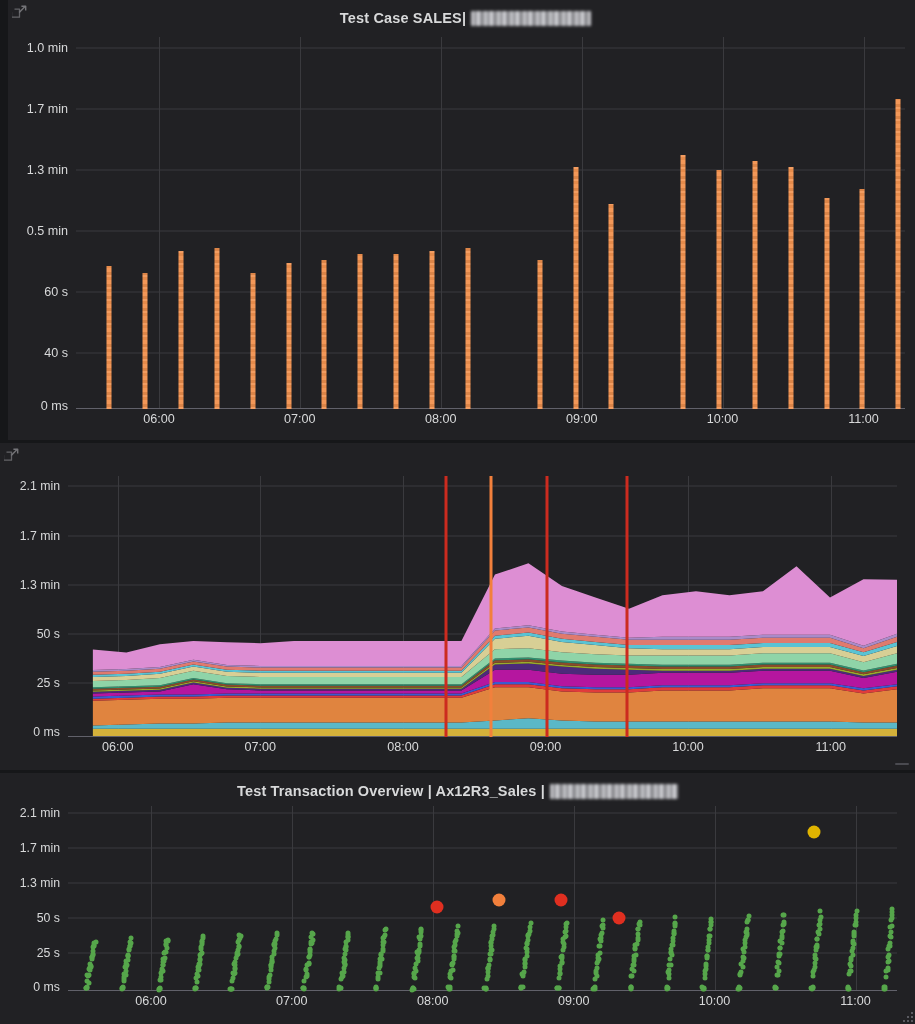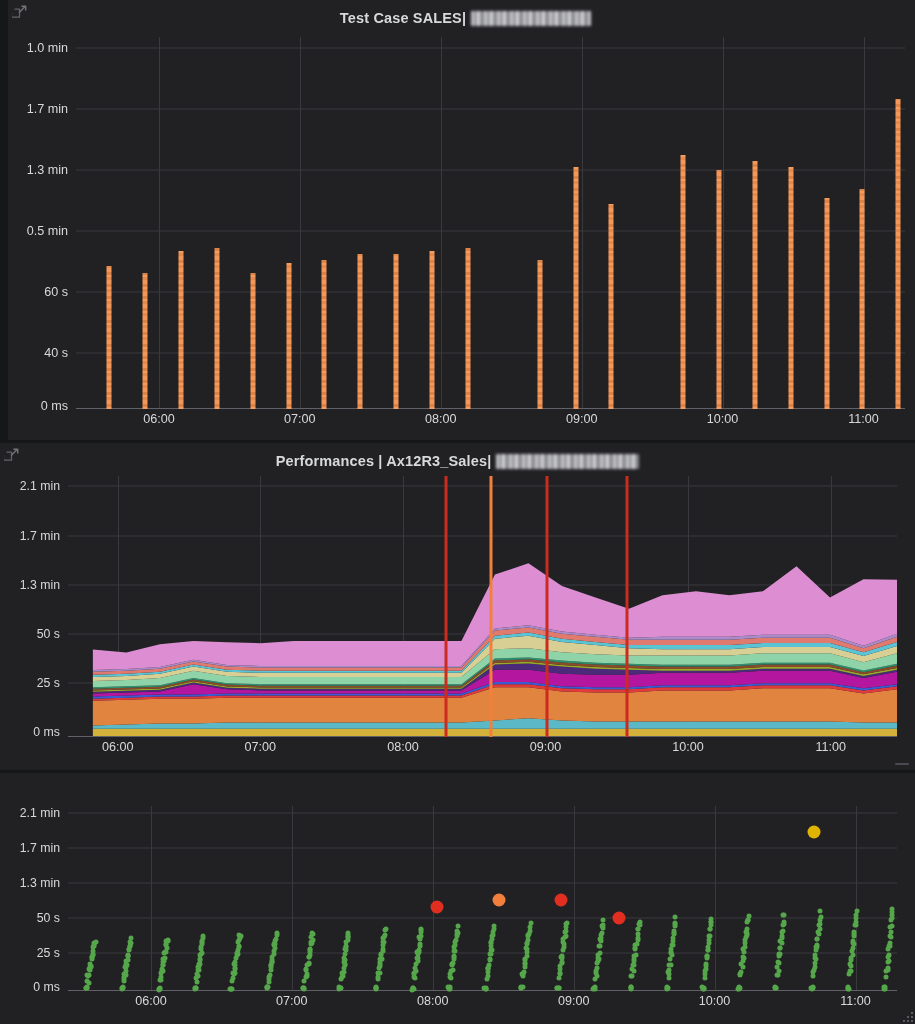--- a/index.html
+++ b/index.html
@@ -193,23 +193,20 @@
   <div class="panel-sep" style="top:440px"></div>
 
   <div class="panel" id="panel-2">
     <div class="panel-corner-icon">
       <svg width="16" height="16" viewBox="0 0 16 16">
         <path d="M2.5 5.2 h5 v8 h-8 v-5" fill="none" stroke="#9a9a9f" stroke-width="1.3" stroke-linejoin="round"></path>
         <path d="M7.2 8.4 L13.3 2.3" fill="none" stroke="#b8b8bd" stroke-width="1.4"></path>
         <path d="M9.4 2.2 h4.3 v4.3" fill="none" stroke="#b8b8bd" stroke-width="1.4" stroke-linejoin="round"></path>
       </svg>
     </div>
-    <div class="panel-title">
-      <span>Performances | Ax12R3_Sales|</span><span class="redacted" id="redact-2"></span>
-    </div>
 
     <div class="plot" id="plot-2">
       <div class="ylabels">
         <div class="ylab" style="top:4%">2.1 min</div>
         <div class="ylab" style="top:22.8%">1.7 min</div>
         <div class="ylab" style="top:41.6%">1.3 min</div>
         <div class="ylab" style="top:60.4%">50 s</div>
         <div class="ylab" style="top:79.2%">25 s</div>
         <div class="ylab" style="top:98%">0 ms</div>
       </div>
@@ -258,20 +255,23 @@
       <div class="xtick" style="left:57.6%">09:00</div>
       <div class="xtick" style="left:74.8%">10:00</div>
       <div class="xtick" style="left:92%">11:00</div>
     </div>
     <div class="scrollmark"></div>
   </div>
 
   <div class="panel-sep" style="top:770px"></div>
 
   <div class="panel" id="panel-3">
+    <div class="panel-title">
+      <span>Test Transaction Overview | Ax12R3_Sales |</span><span class="redacted" id="redact-3"></span>
+    </div>
 
     <div class="plot" id="plot-3">
       <div class="ylabels">
         <div class="ylab" style="top:4%">2.1 min</div>
         <div class="ylab" style="top:22.8%">1.7 min</div>
         <div class="ylab" style="top:41.6%">1.3 min</div>
         <div class="ylab" style="top:60.4%">50 s</div>
         <div class="ylab" style="top:79.2%">25 s</div>
         <div class="ylab" style="top:98%">0 ms</div>
       </div>

